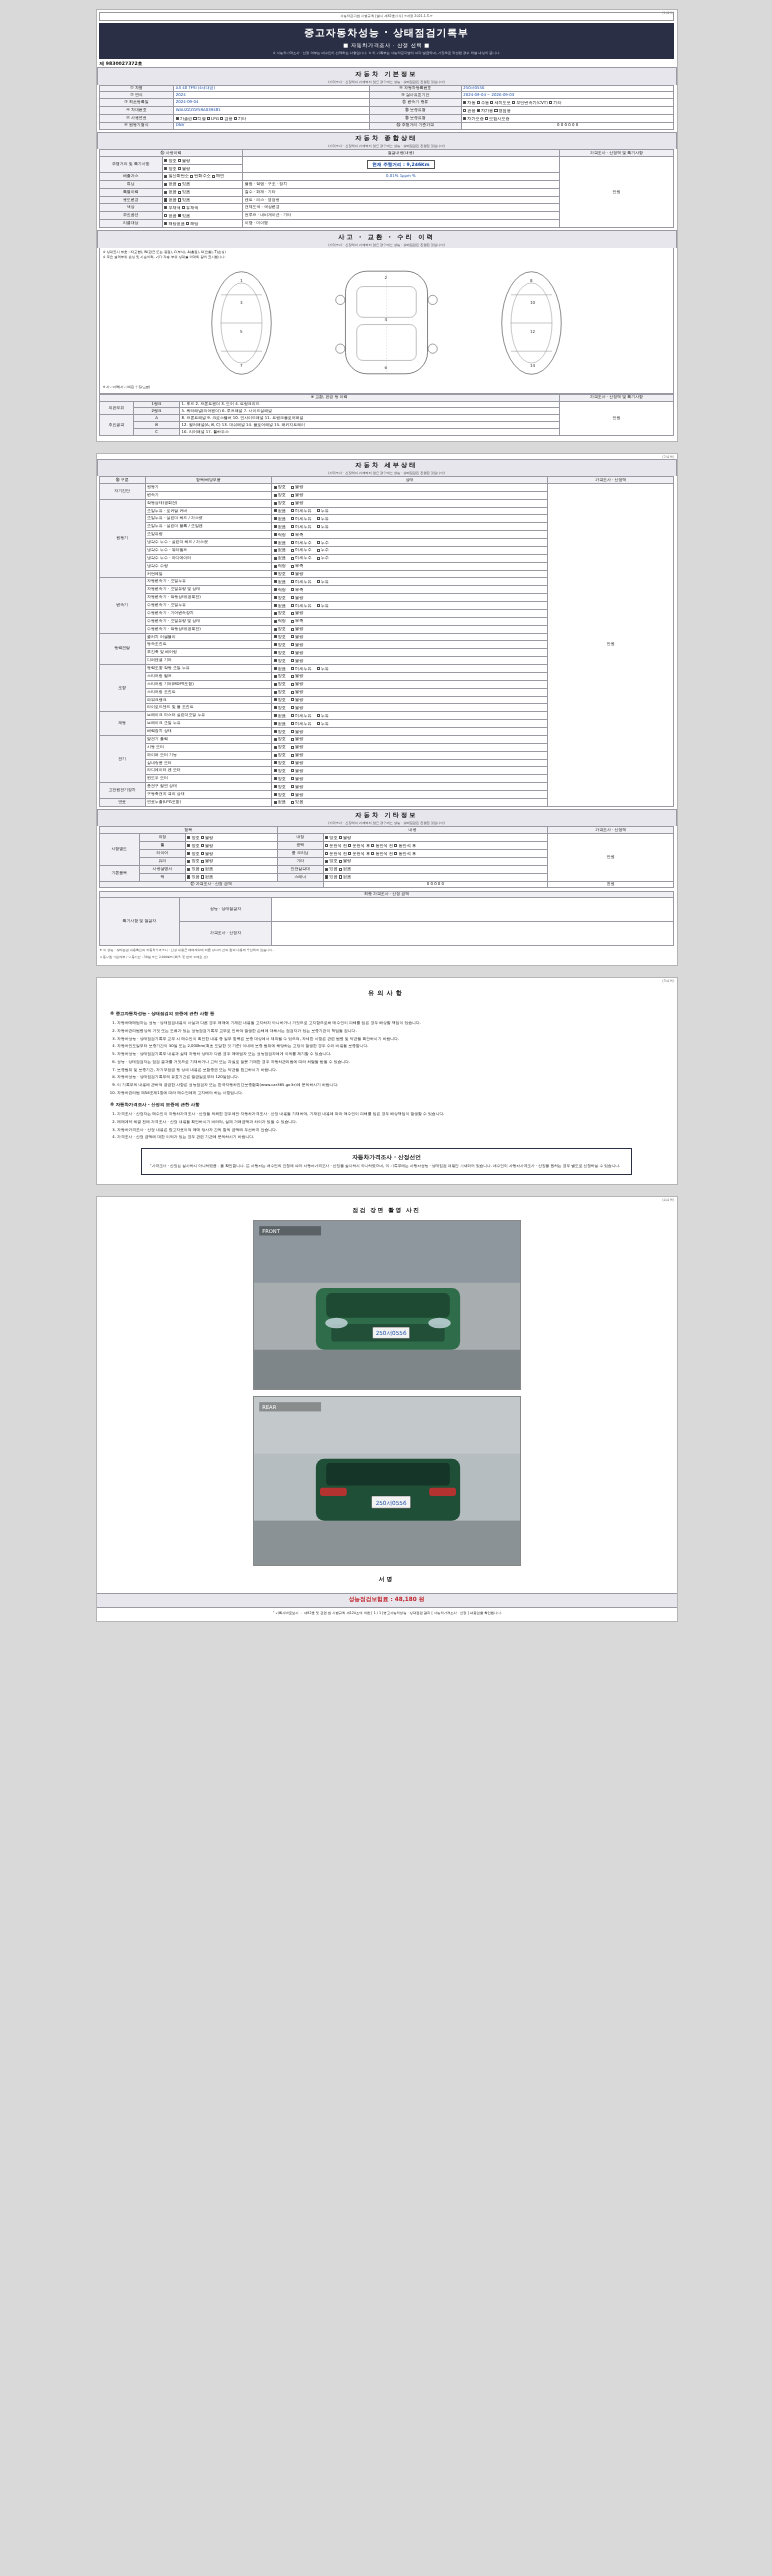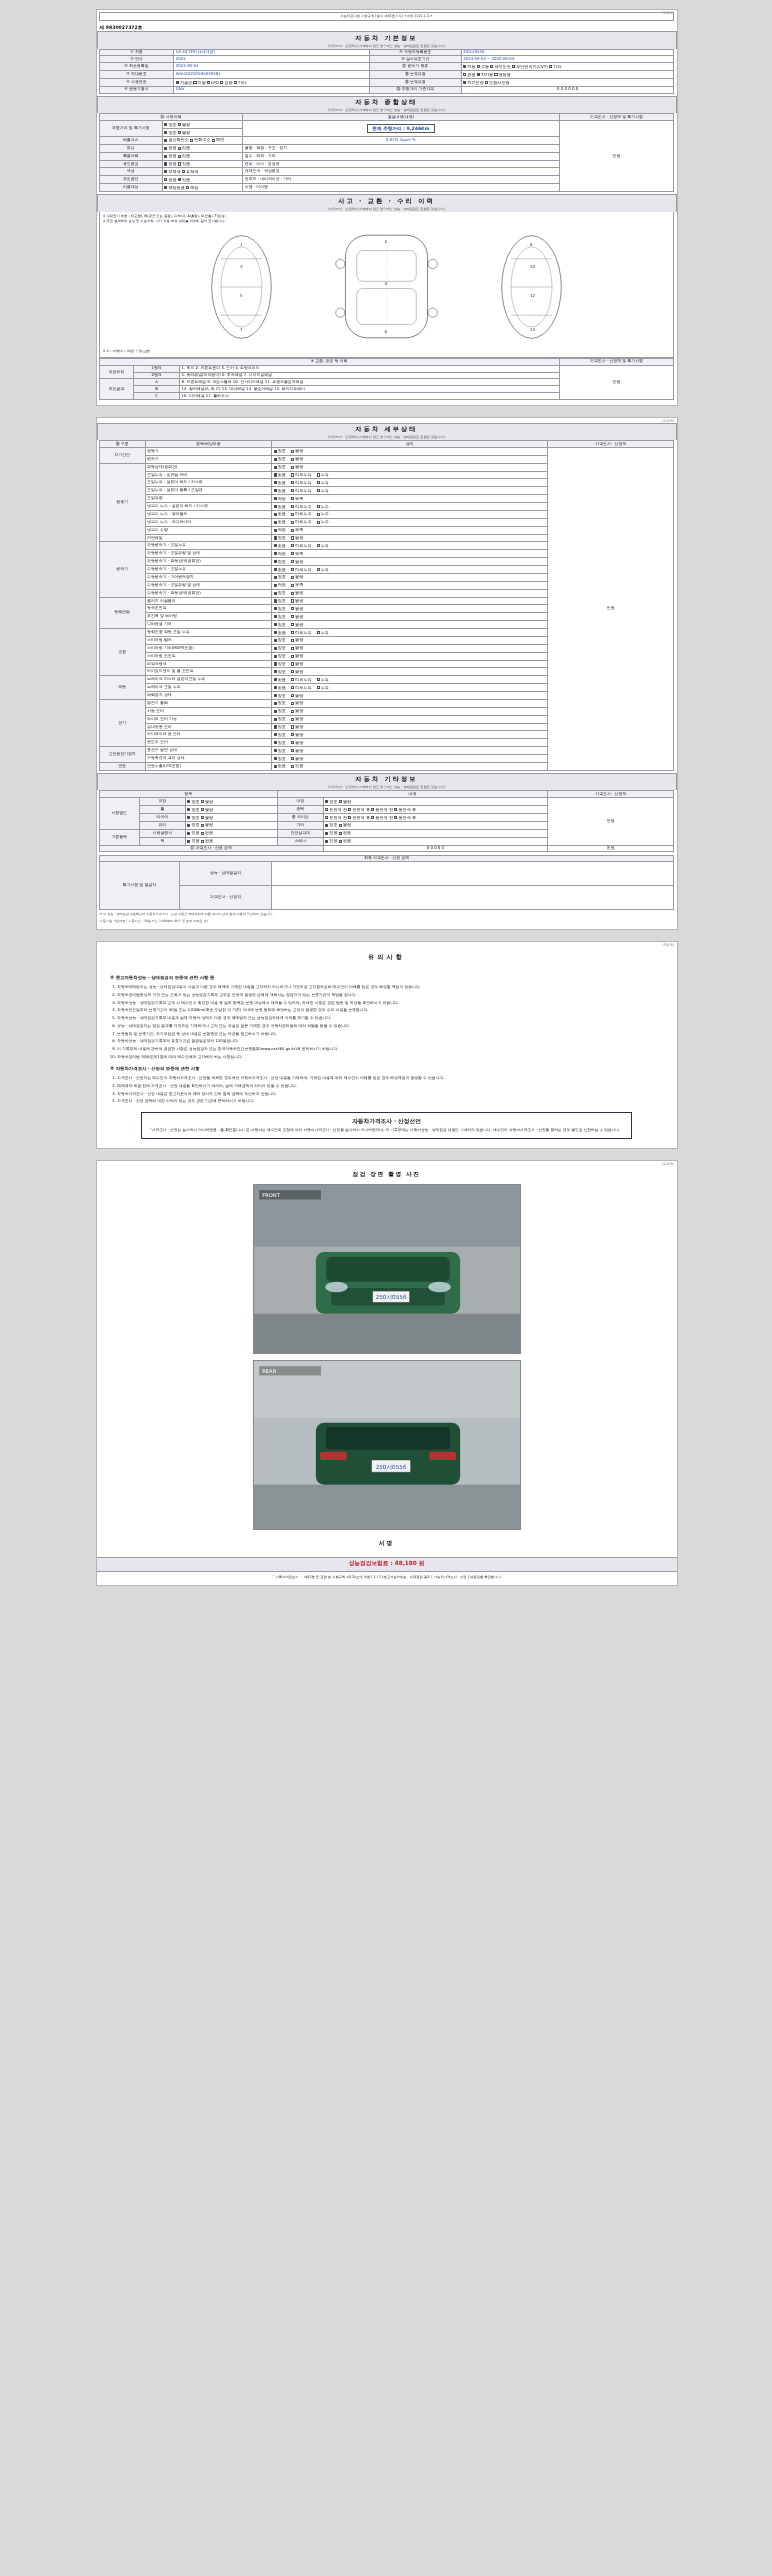--- a/index.html
+++ b/index.html
@@ -107,20 +107,26 @@
   .kmbox { border:0.5px solid #555; padding:1px 4.1px; display:inline-block; font-size:4.6px; font-weight:bold; }
   .sigcell { height:24px; }
 </style>
 </head>
 <body>
 
 <div class="page first">
   <div class="pagetag">(1/4쪽)</div>
   <div class="topnotice">자동차관리법 시행규칙 [별지 제82호서식] &lt;개정 2021.1.5.&gt;</div>
 
+  <div class="titleblock">
+    <div class="t1">중고자동차성능 · 상태점검기록부</div>
+    <div class="t2">■ 자동차가격조사 · 산정 선택 ■</div>
+    <div class="t3">※ 자동차가격조사 · 산정 여부는 매수인이 선택하는 사항입니다.
+※ 이 기록부는 자동차관리법에 따라 발급되며, 거짓으로 작성한 경우 처벌 대상이 됩니다.</div>
+  </div>
 
   <div class="ctrlno">
     <span>제</span>
     <span>9830027372호</span>
   </div>
 
   <div class="sechead">
     <div class="h">자동차 기본정보</div>
     <div class="s">(가격조사 · 산정액이 기재되지 않은 경우에는 성능 · 상태점검만 진행된 것입니다)</div>
   </div>

